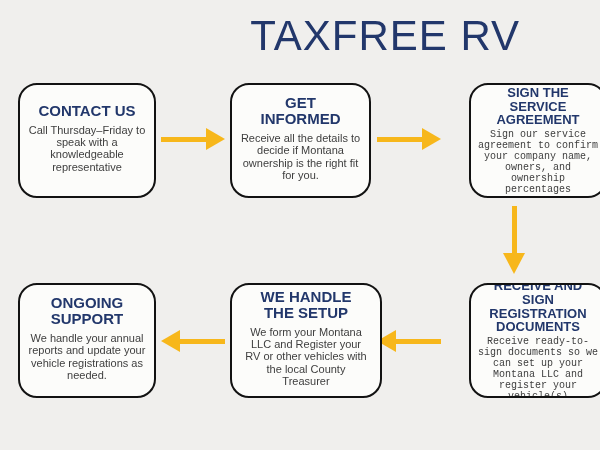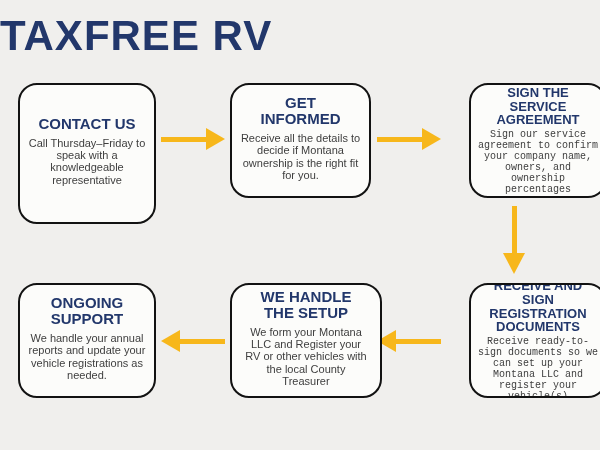--- a/index.html
+++ b/index.html
@@ -18,23 +18,23 @@
   }
   .canvas{
     position:relative;
     width:600px;height:450px;
     background:var(--bg);
     overflow:hidden;
   }
   .page-title{
     position:absolute;
     top:12px;left:0;width:520px;
-    text-align:left;
+    text-align:right;
     font-size:42px;
-    font-weight:700;
+    font-weight:400;
     letter-spacing:1px;
     color:var(--navy);
     margin:0;
   }
   .step{
     position:absolute;
     box-sizing:border-box;
     background:var(--card);
     border:2.5px solid var(--border);
     border-radius:19px;
@@ -58,21 +58,21 @@
     margin:0;
     font-size:11px;
     line-height:1.12;
     color:var(--gray);
     max-width:124px;
   }
   .step.dense{padding:2px 0;margin-left:24px;}
   .step.dense h2{font-size:13px;line-height:1.05;max-width:120px;margin-bottom:2px;}
   .step.dense p{font-size:10px;line-height:1.1;max-width:122px;font-family:Liberation Mono, monospace;}
 
-  .s1{left:18px;  top:83px;  width:138px; height:141px;}
+  .s1{left:18px;  top:83px;  width:138px; height:115px;}
   .s2{left:230px; top:83px;  width:141px; height:115px;}
   .s3{left:445px; top:83px;  width:138px; height:115px;}
   .s4{left:445px; top:283px; width:138px; height:115px;}
   .s5{left:230px; top:283px; width:152px; height:115px;}
   .s6{left:18px;  top:283px; width:138px; height:115px;}
 
   .arrow{position:absolute;display:flex;align-items:center;}
   .arrow .shaft{flex:1;height:5px;background:var(--yellow);}
   .arrow .head-right{
     width:0;height:0;

